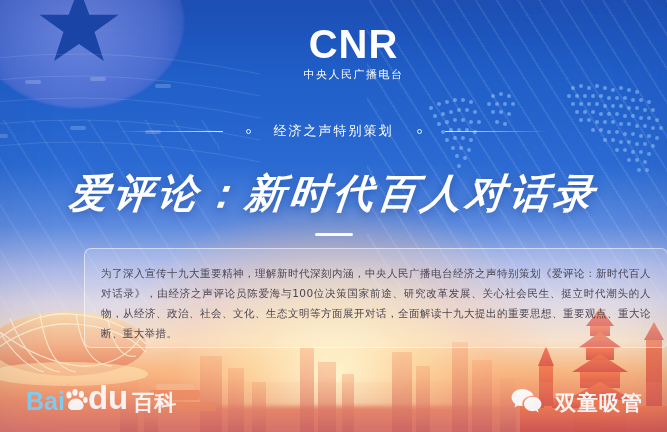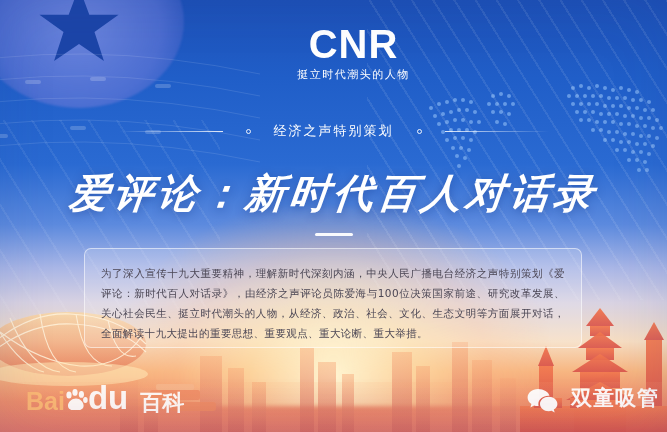--- a/index.html
+++ b/index.html
@@ -125,56 +125,56 @@
     text-shadow:0 2px 10px rgba(20,50,130,.45);
     transform:skewX(-6deg);
   }
   .title-rule{
     position:absolute;left:50%;top:233px;transform:translateX(-50%);
     width:38px;height:3px;background:#ffffff;border-radius:2px;opacity:.95;
   }
 
   
   .panel{
-    position:absolute;left:84px;top:248px;width:498px;height:100px;
+    position:absolute;left:84px;top:248px;width:584px;height:100px;
     border:1px solid rgba(255,255,255,.55);border-radius:7px;
     background:rgba(255,255,255,.16);
     box-sizing:border-box;padding:14px 16px 0 16px;
   }
   .panel p{
     margin:0;color:#4b4654;font-size:10.5px;line-height:20px;
     text-align:justify;letter-spacing:.4px;
     font-family:"DejaVu Sans",sans-serif;
     text-indent:0;
   }
 
   
   .baike{
     position:absolute;left:26px;bottom:18px;
     display:flex;align-items:flex-end;gap:2px;
     opacity:.92;
   }
   .baike .bai{
-    font-size:25px;font-weight:bold;color:#fdba74;line-height:1;
+    font-size:25px;font-weight:bold;color:#7dd3fc;line-height:1;
     font-family:"Liberation Sans",sans-serif;
   }
   .baike .du{
     font-size:33px;font-weight:bold;color:#ffffff;line-height:1;
     font-family:"Liberation Sans",sans-serif;
   }
   .baike .paw{position:relative;width:24px;height:25px;margin:0 -2px 0 -3px;}
   .baike .cn{
     font-size:22px;font-weight:bold;color:#ffffff;line-height:1;
-    margin-left:10px;font-family:"DejaVu Sans",sans-serif;
+    margin-left:2px;font-family:"DejaVu Sans",sans-serif;
   }
 
   
   .wechat{
-    position:absolute;right:8px;bottom:18px;
-    display:flex;align-items:flex-start;gap:13px;opacity:.95;
+    position:absolute;right:24px;bottom:18px;
+    display:flex;align-items:flex-end;gap:13px;opacity:.95;
   }
   .wechat .bubbles{width:31px;height:26px;position:relative;}
   .wechat .label{
     font-size:21px;font-weight:bold;color:#ffffff;line-height:1;
     letter-spacing:1px;font-family:"DejaVu Sans",sans-serif;
   }
 
   .vignette{
     position:absolute;inset:0;pointer-events:none;
     box-shadow:inset 0 0 60px rgba(30,60,140,.12);
@@ -428,21 +428,21 @@
       <rect x="150" y="108" width="50" height="10" rx="2"></rect>
       <rect x="156" y="102" width="38" height="6" rx="2" fill="#f6b98f"></rect>
       <rect x="172" y="120" width="44" height="9" rx="3"></rect>
     </g>
 
     <rect x="0" y="100" width="667" height="50" fill="url(#gSil)" opacity=".25"></rect>
   </svg>
 
   <div class="logo">
     <div class="mark">CNR</div>
-    <div class="sub">挺立时代潮头的人物</div>
+    <div class="sub">中央人民广播电台</div>
   </div>
 
   <div class="eyebrow">
     <span class="line"></span>
     <span class="dot"></span>
     <span class="txt">经济之声特别策划</span>
     <span class="dot"></span>
     <span class="line r"></span>
   </div>
 

